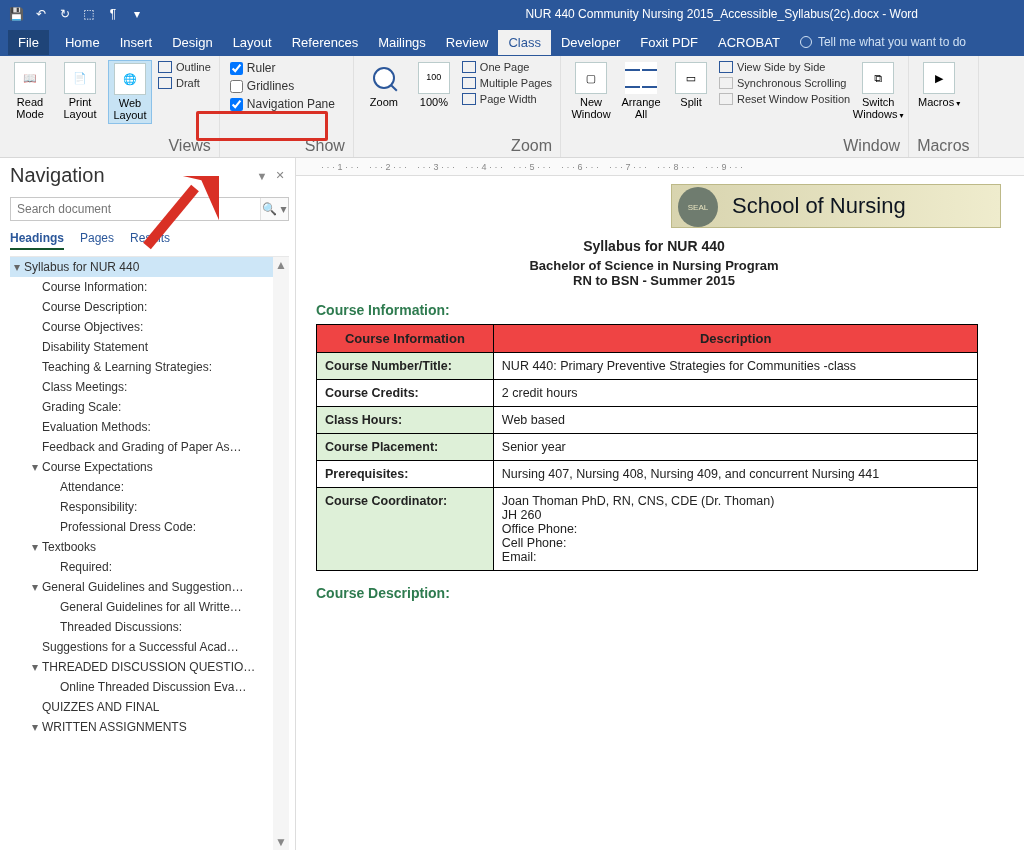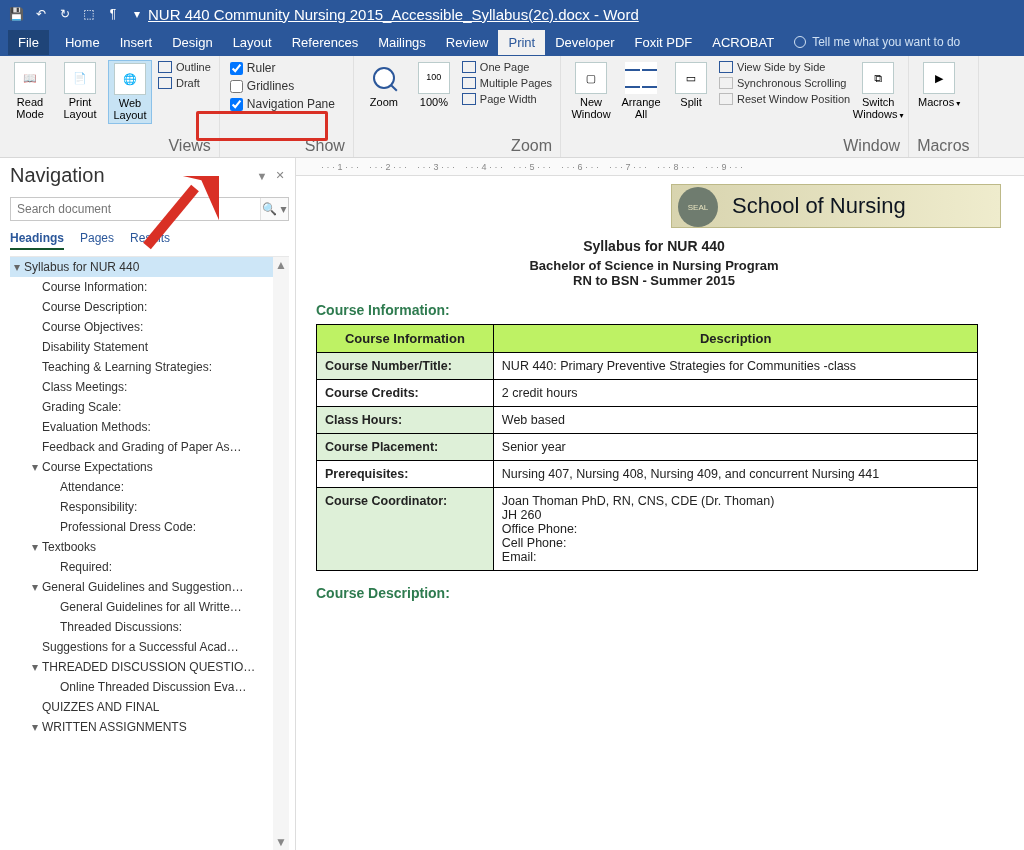--- a/index.html
+++ b/index.html
@@ -1,21 +1,21 @@
 <!DOCTYPE html>
 <html><head>
 <meta charset="utf-8">
 <style>
 * { margin: 0; padding: 0; box-sizing: border-box; font-family: "Segoe UI", Arial, sans-serif; }
 body { width: 1024px; height: 850px; overflow: hidden; background: #fff; font-size: 12px; }
 
 .titlebar { height: 28px; background: #2B579A; color: #fff; display: flex; align-items: center; padding: 0 6px; }
 .titlebar .qat { display: flex; gap: 2px; align-items: center; }
 .titlebar .qat-item { width: 22px; height: 22px; display:flex;align-items:center;justify-content:center; color:#fff; }
-.titlebar .title { flex: 1; text-align: left; font-size: 15px; text-decoration: underline; }
+.titlebar .title { flex: 1; text-align: right; font-size: 12px; }
 
 .tabstrip { height: 28px; background: #2B579A; display: flex; align-items: center; padding-left: 8px; color: #fff; }
 .tabstrip .menu-tab { padding: 5px 10px; font-size: 13px; cursor: pointer; position: relative; }
 .tabstrip .menu-tab.file { background: #1F4478; margin-right: 6px; }
 .tabstrip .menu-tab.active { background: #F1F1F1; color: #2B579A; }
 .tabstrip .tell-me { margin-left: 10px; color: #cfe0f3; font-size: 12px; display:flex; align-items:center; gap:6px; }
 .bulb { width:12px; height:12px; border:1px solid #cfe0f3; border-radius:50%; position:relative; }
 
 .ribbon { height: 102px; background: #F1F1F1; border-bottom: 1px solid #d8d8d8; display: flex; position: relative; }
 .ribbon-group { border-right: 1px solid #e0e0e0; padding: 4px 8px 2px 8px; display: flex; flex-direction: column; }
@@ -53,21 +53,21 @@
 .docarea { flex:1; background:#fff; position:relative; overflow:hidden; }
 .ruler { height:18px; border-bottom:1px solid #ddd; background:#fafafa; font-size:9px; color:#888; display:flex; align-items:center; padding-left:20px; letter-spacing:0; }
 .ruler span { display:inline-block; width:48px; text-align:center; }
 .docpage { padding: 8px 32px 12px 20px; font-size: 13px; color:#222; }
 .banner { margin-left: 355px; width: 330px; height: 44px; background: linear-gradient(90deg,#d8d4af,#efeccd); display:flex; align-items:center; font-family: "Times New Roman", serif; font-size: 22px; color:#0e1520; padding-left:60px; position:relative; margin-bottom:10px; border:1px solid #bdb988;}
 .banner .badge { position:absolute; left:6px; top:2px; width:40px; height:40px; border-radius:50%; background:#6f7c6f; display:flex; align-items:center; justify-content:center; color:#e8e4c0; font-size:8px;}
 .center { text-align:center; }
 .h-title { font-weight:bold; font-size:14px; margin: 4px 0; }
 .section-hdr { color:#2E7B4F; font-weight:bold; font-size:14px; margin: 14px 0 6px 0;}
 table.course { border-collapse:collapse; width: 98%; font-size:12.5px; }
-table.course th { background:#bef264; border:1px solid #000; padding:6px 8px; font-size:13px; }
+table.course th { background:#ef4444; border:1px solid #000; padding:6px 8px; font-size:13px; }
 table.course td { border:1px solid #000; padding:6px 8px; vertical-align:top; }
 table.course tr.g td:first-child { background:#def0d8; }
 
 .arrow-annot { position:absolute; left: 129px; top: 176px; pointer-events:none; }
 
 
 .glyph { width:32px; height:32px; background:#fff; border:1px solid #bcc; display:flex; align-items:center; justify-content:center; }
 .glyph.mag { border-radius:50%; border:2px solid #2B579A; width:22px; height:22px; position:relative; }
 .glyph.mag::after { content:''; position:absolute; width:8px; height:2px; background:#2B579A; transform:rotate(45deg); right:-5px; bottom:-2px; }
 .glyph.win { border:none; display:grid; grid-template-columns:1fr 1fr; gap:2px; }
@@ -94,21 +94,21 @@
 
 <div class="tabstrip">
   <div class="menu-tab file">File</div>
   <div class="menu-tab">Home</div>
   <div class="menu-tab">Insert</div>
   <div class="menu-tab">Design</div>
   <div class="menu-tab">Layout</div>
   <div class="menu-tab">References</div>
   <div class="menu-tab">Mailings</div>
   <div class="menu-tab">Review</div>
-  <div class="menu-tab active">Print</div>
+  <div class="menu-tab active">Class</div>
   <div class="menu-tab">Developer</div>
   <div class="menu-tab">Foxit PDF</div>
   <div class="menu-tab">ACROBAT</div>
   <div class="tell-me">
       <span class="bulb"></span>
       <span>Tell me what you want to do</span>
     </div>
 </div>
 
 <div class="ribbon">

